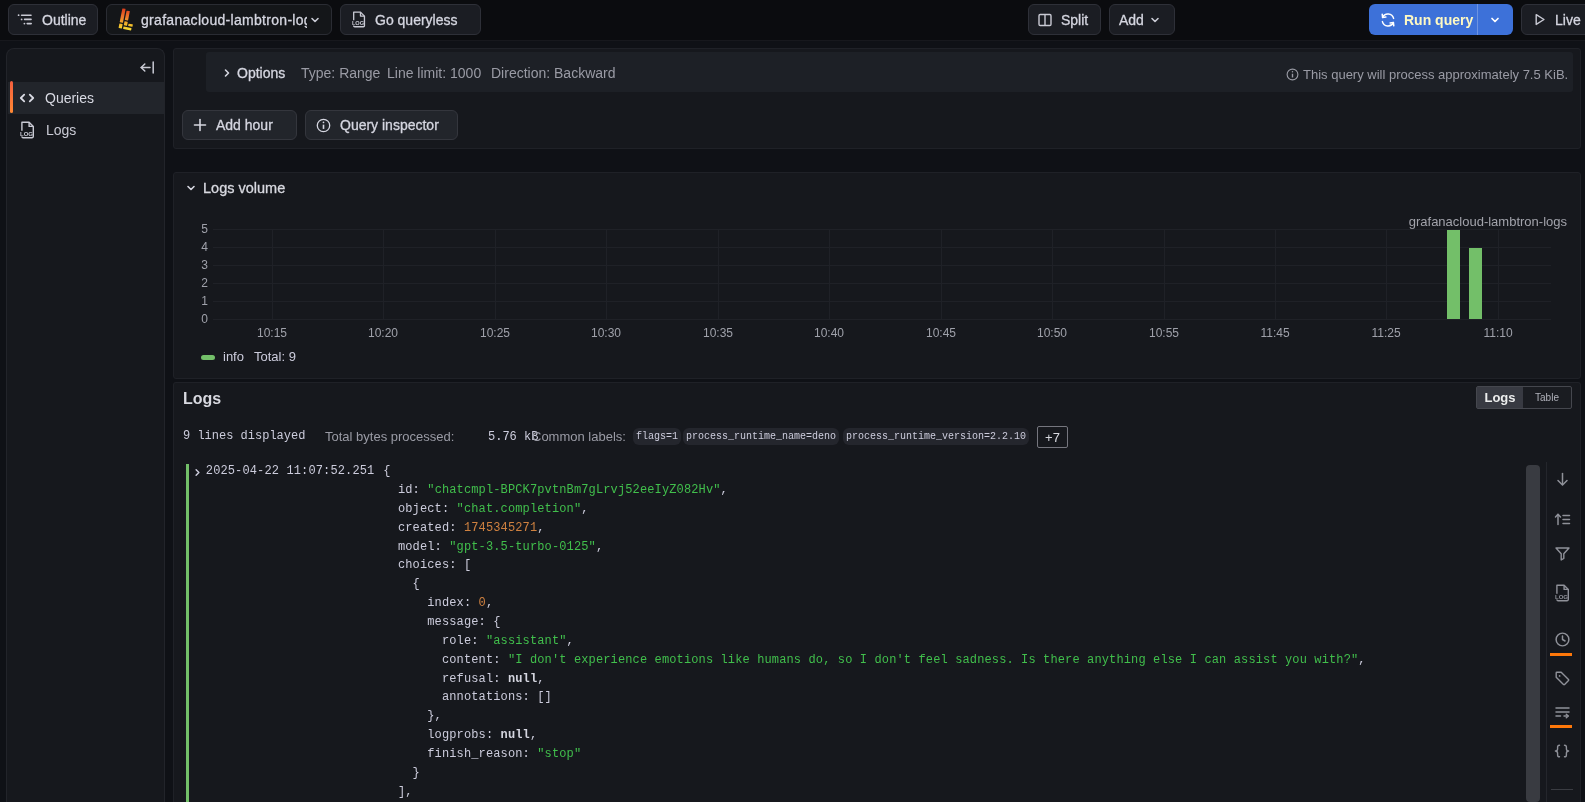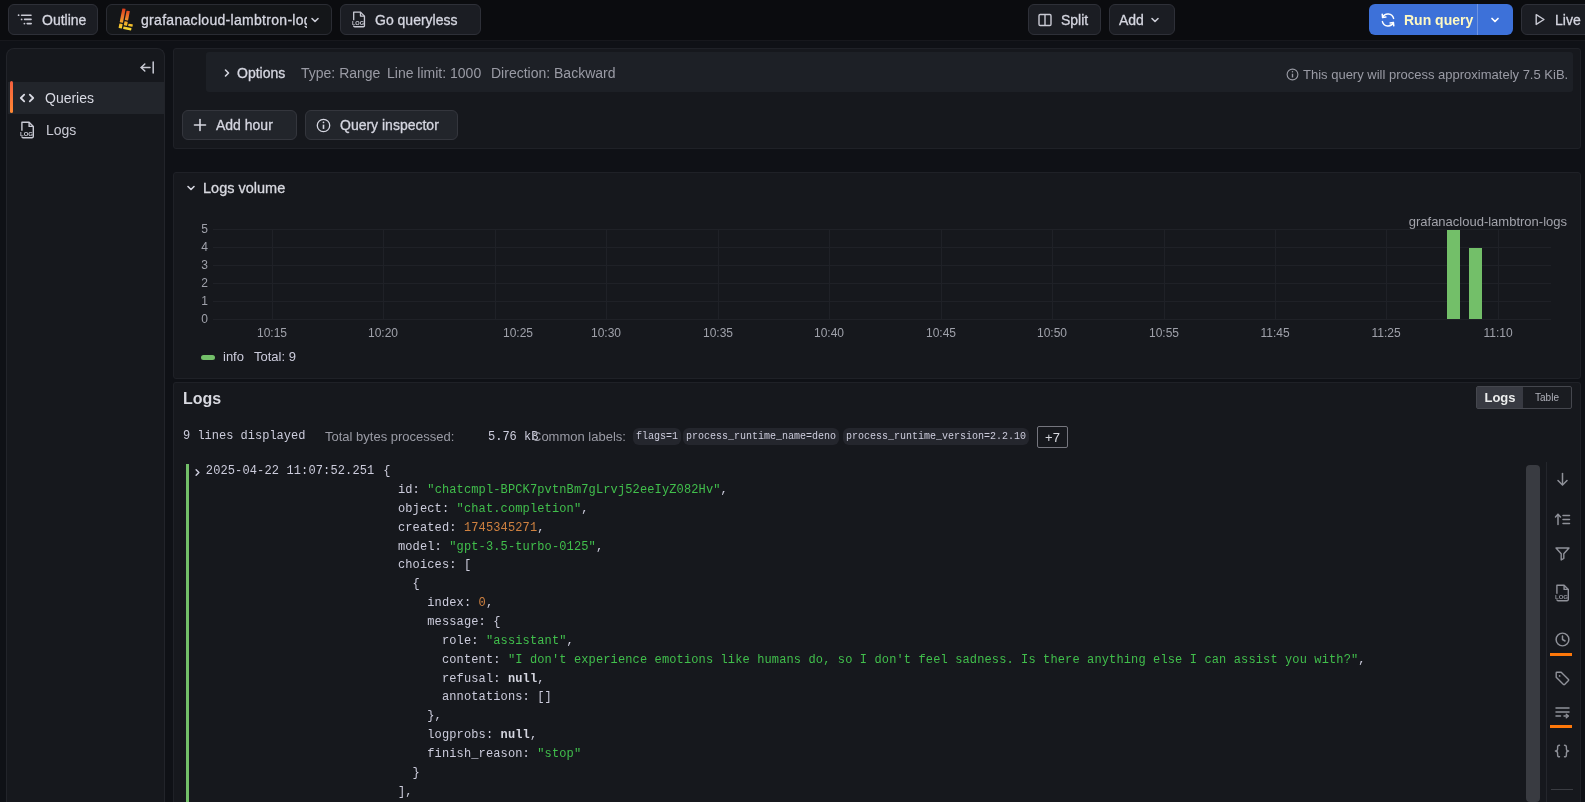--- a/index.html
+++ b/index.html
@@ -230,21 +230,21 @@
 
   <div class="ylab" style="left:188px; top:223px;">5</div>
   <div class="ylab" style="left:188px; top:241px;">4</div>
   <div class="ylab" style="left:188px; top:259px;">3</div>
   <div class="ylab" style="left:188px; top:277px;">2</div>
   <div class="ylab" style="left:188px; top:295px;">1</div>
   <div class="ylab" style="left:188px; top:313px;">0</div>
 
   <div class="xlab" style="left:250px; top:327px;">10:15</div>
   <div class="xlab" style="left:361px; top:327px;">10:20</div>
-  <div class="xlab" style="left:496px; top:327px;">10:25</div>
+  <div class="xlab" style="left:473px; top:327px;">10:25</div>
   <div class="xlab" style="left:584px; top:327px;">10:30</div>
   <div class="xlab" style="left:696px; top:327px;">10:35</div>
   <div class="xlab" style="left:807px; top:327px;">10:40</div>
   <div class="xlab" style="left:919px; top:327px;">10:45</div>
   <div class="xlab" style="left:1030px; top:327px;">10:50</div>
   <div class="xlab" style="left:1142px; top:327px;">10:55</div>
   <div class="xlab" style="left:1253px; top:327px;">11:45</div>
   <div class="xlab" style="left:1364px; top:327px;">11:25</div>
   <div class="xlab" style="left:1476px; top:327px;">11:10</div>
 

